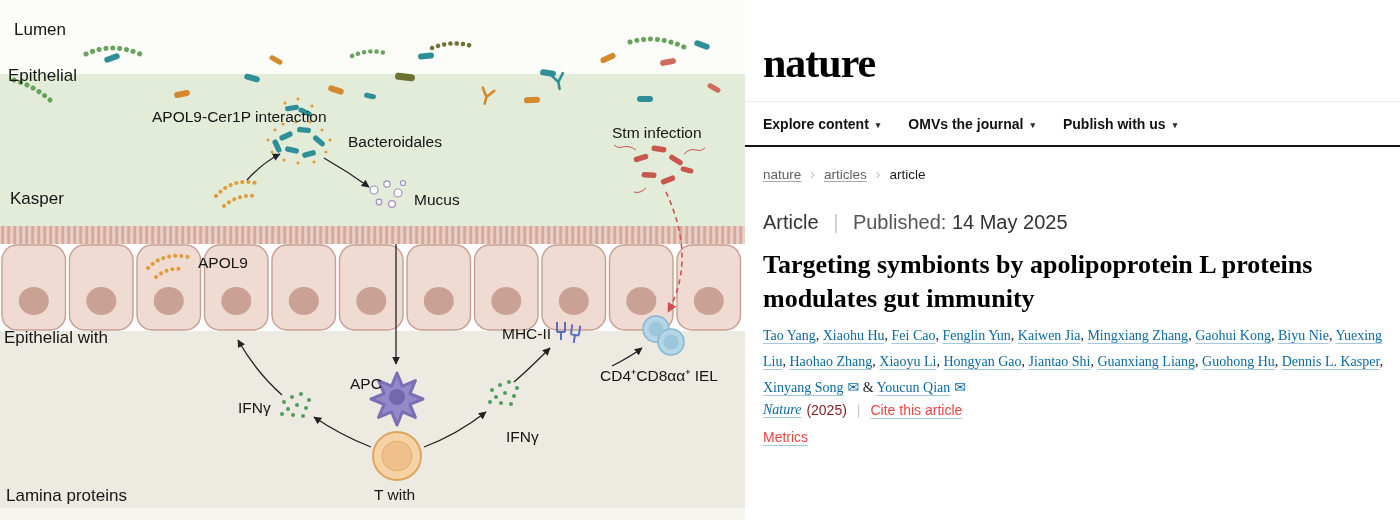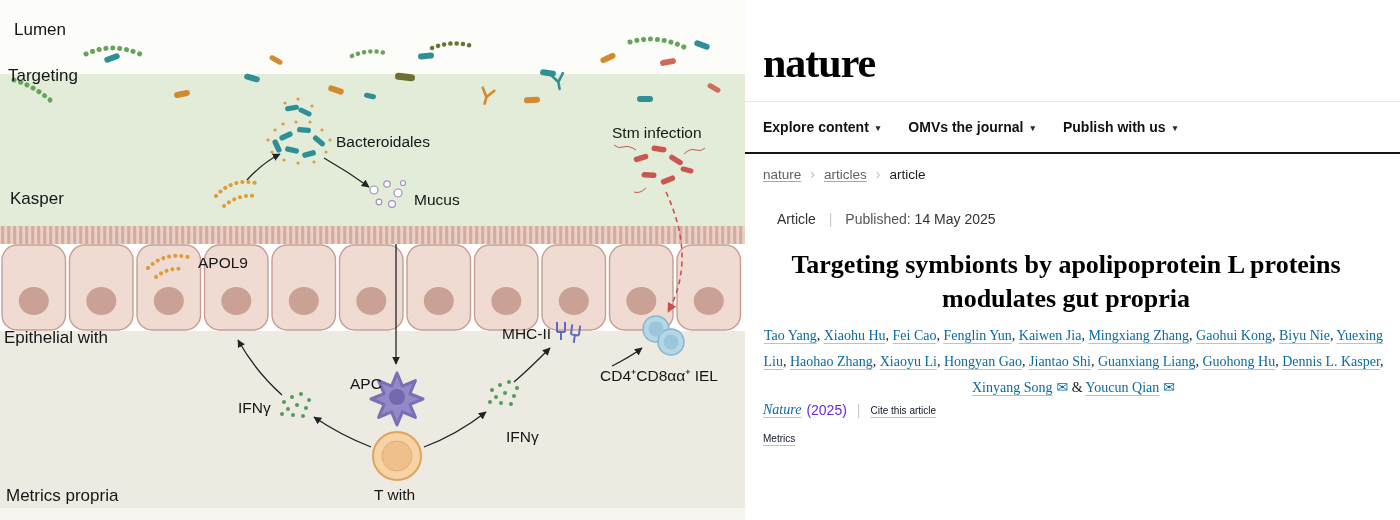--- a/index.html
+++ b/index.html
@@ -6,50 +6,50 @@
   .stage{position:relative;width:1400px;height:520px;overflow:hidden;background:#fff;
          font-family:"Liberation Sans",sans-serif;}
 
   
   .figure{position:absolute;left:0;top:0;width:745px;height:508px;}
   .figure svg{position:absolute;left:0;top:0;}
   .fig-label{position:absolute;color:#161616;font-size:15.5px;white-space:nowrap;}
   .fig-label.big{font-size:17px;}
 
   
-  .panel{position:absolute;left:745px;top:0;width:655px;height:520px;background:#fff;text-align:center;}
+  .panel{position:absolute;left:745px;top:0;width:655px;height:520px;background:#fff;}
   .logo{position:absolute;left:18px;top:42px;font-family:"Liberation Serif",serif;
         font-weight:700;font-size:42px;line-height:1;letter-spacing:-1px;color:#000;}
-  .nav{position:absolute;left:0;right:0;top:101px;height:53px;display:flex;align-items:center;
+  .nav{position:absolute;left:0;right:0;top:101px;height:46px;display:flex;align-items:center;
        gap:28px;padding-left:18px;border-top:1px solid #e9e9e9;border-bottom:2px solid #141414;
        box-sizing:border-box;background:#fff;}
   .nav-item{font-size:14px;font-weight:700;color:#111;display:flex;align-items:center;gap:7px;cursor:pointer;}
   .chev{font-size:9px;color:#2b2b2b;transform:translateY(1px);}
   .crumbs{position:absolute;left:18px;top:166px;font-size:13.5px;display:flex;align-items:center;gap:9px;}
   .crumb-link{color:#5f5f5f;text-decoration:underline;text-decoration-color:#a8a8a8;
               text-underline-offset:2px;cursor:pointer;}
   .crumb-current{color:#1c1c1c;}
   .crumb-sep{color:#bdbdbd;font-size:14px;}
-  .meta{position:absolute;left:32px;top:211px;font-size:14px;color:#333;}
+  .meta{position:absolute;left:18px;top:211px;font-size:20px;color:#333;}
   .meta .bar{color:#c9c9c9;margin:0 9px;font-weight:400;}
   .meta .pub{color:#555;}
   .meta .date{color:#333;}
   .title{position:absolute;left:18px;top:231px;width:606px;font-family:"Liberation Serif",serif;
          font-weight:700;font-size:26px;line-height:1.3;color:#000;}
   .authors{position:absolute;left:18px;top:309px;width:621px;font-size:14px;line-height:26px;color:#222;font-family:Liberation Serif, serif;}
   a.author-link{color:#0a6a9e;text-decoration:underline;text-decoration-color:#a6c8da;
                 text-underline-offset:3px;cursor:pointer;}
   .env{color:#0a6a9e;margin-left:4px;font-size:14px;}
   .jline{position:absolute;left:18px;top:402px;font-size:14px;color:#222;display:flex;align-items:center;}
   .jname{font-family:"Liberation Serif",serif;font-style:italic;color:#0a6a9e;cursor:pointer;
          text-decoration:underline;text-decoration-color:#a6c8da;text-underline-offset:3px;}
-  .jyear{margin-left:5px;color:#6d28d9;}
+  .jyear{margin-left:5px;color:#7f1d1d;}
   .jline .bar{color:#c9c9c9;margin:0 10px;}
-  a.plain-link{color:#0f172a;text-decoration:underline;text-decoration-color:#a6c8da;
-               text-underline-offset:3px;cursor:pointer;font-size:10px;}
+  a.plain-link{color:#ef4444;text-decoration:underline;text-decoration-color:#a6c8da;
+               text-underline-offset:3px;cursor:pointer;font-size:14px;}
   .metrics{position:absolute;left:18px;top:428px;}
 </style>
 </head>
 <body>
 
 <div class="stage">
 
   <div class="figure">
     <svg width="745" height="520" viewBox="0 0 745 520">
       <defs>
@@ -297,34 +297,35 @@
           <circle cx="496" cy="397" r="2"></circle>
           <circle cx="505" cy="393" r="2"></circle>
         <circle cx="514" cy="396" r="2"></circle>
           <circle cx="490" cy="402" r="2"></circle>
           <circle cx="501" cy="403" r="2"></circle>
         <circle cx="511" cy="404" r="2"></circle>
       </g>
     </svg>
 
     <div class="fig-label big" style="left:14px;top:20px">Lumen</div>
-    <div class="fig-label big" style="left:8px;top:66px">Targeting</div>
-    <div class="fig-label" style="left:336px;top:133px">Bacteroidales</div>
+    <div class="fig-label big" style="left:8px;top:66px">Epithelial</div>
+    <div class="fig-label" style="left:152px;top:108px">APOL9-Cer1P interaction</div>
+    <div class="fig-label" style="left:348px;top:133px">Bacteroidales</div>
     <div class="fig-label" style="left:414px;top:191px">Mucus</div>
     <div class="fig-label big" style="left:10px;top:189px">Kasper</div>
     <div class="fig-label" style="left:198px;top:254px">APOL9</div>
     <div class="fig-label" style="left:612px;top:124px">Stm infection</div>
     <div class="fig-label big" style="left:4px;top:328px">Epithelial with</div>
     <div class="fig-label" style="left:502px;top:325px">MHC-II</div>
     <div class="fig-label" style="left:600px;top:364px">CD4⁺CD8αα⁺ IEL</div>
     <div class="fig-label" style="left:238px;top:399px">IFNγ</div>
     <div class="fig-label" style="left:350px;top:375px">APC</div>
     <div class="fig-label" style="left:506px;top:428px">IFNγ</div>
     <div class="fig-label" style="left:374px;top:486px">T with</div>
-    <div class="fig-label big" style="left:6px;top:486px">Metrics propria</div>
+    <div class="fig-label big" style="left:6px;top:486px">Lamina proteins</div>
   </div>
 
   <div class="panel">
 
     <div class="logo">nature</div>
 
     <div class="nav">
       <div class="nav-item">
         <span>Explore content</span>
         <span class="chev">▾</span>
@@ -348,21 +349,21 @@
     </div>
 
     <div class="meta">
       <span>Article</span>
       <span class="bar">|</span>
       <span class="pub">Published:</span>
       <span class="date"> </span>
       <span class="date">14 May 2025</span>
     </div>
 
-    <h1 class="title">Targeting symbionts by apolipoprotein L proteins modulates gut propria</h1>
+    <h1 class="title">Targeting symbionts by apolipoprotein L proteins modulates gut immunity</h1>
 
     <p class="authors"><a class="author-link">Tao Yang</a>, <a class="author-link">Xiaohu Hu</a>, <a class="author-link">Fei Cao</a>, <a class="author-link">Fenglin Yun</a>, <a class="author-link">Kaiwen Jia</a>, <a class="author-link">Mingxiang Zhang</a>, <a class="author-link">Gaohui Kong</a>, <a class="author-link">Biyu Nie</a>, <a class="author-link">Yuexing Liu</a>, <a class="author-link">Haohao Zhang</a>, <a class="author-link">Xiaoyu Li</a>, <a class="author-link">Hongyan Gao</a>, <a class="author-link">Jiantao Shi</a>, <a class="author-link">Guanxiang Liang</a>, <a class="author-link">Guohong Hu</a>, <a class="author-link">Dennis L. Kasper</a>, <a class="author-link">Xinyang Song</a><span class="env">✉</span> &amp; <a class="author-link">Youcun Qian</a><span class="env">✉</span></p>
 
     <div class="jline">
       <span class="jname">Nature</span>
       <span class="jyear">(2025)</span>
       <span class="bar">|</span>
       <a class="plain-link">Cite this article</a>
     </div>
 

